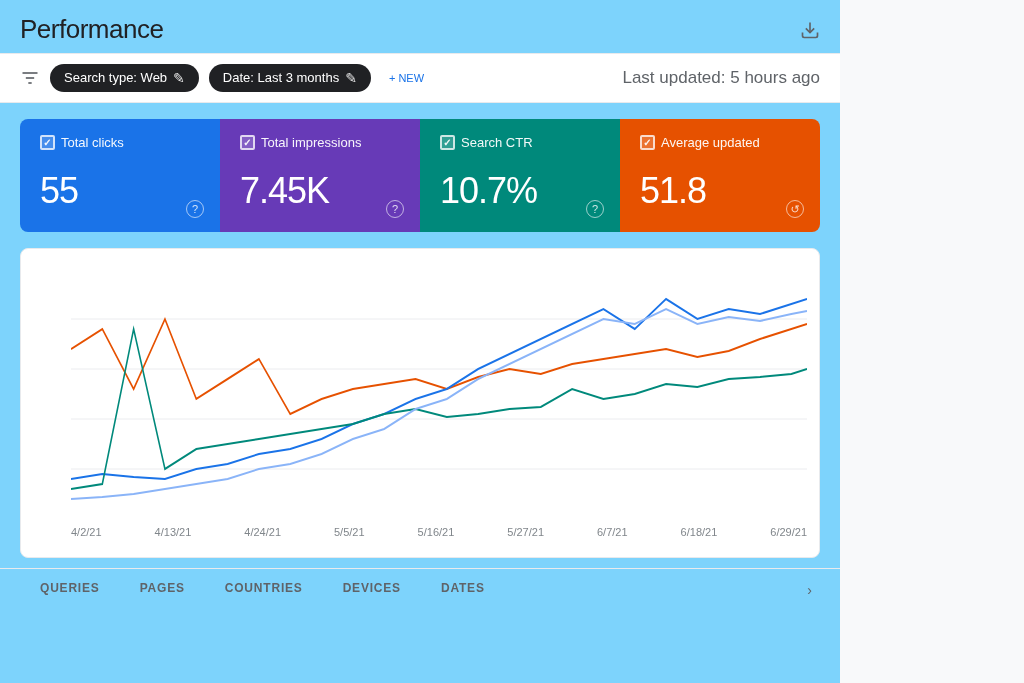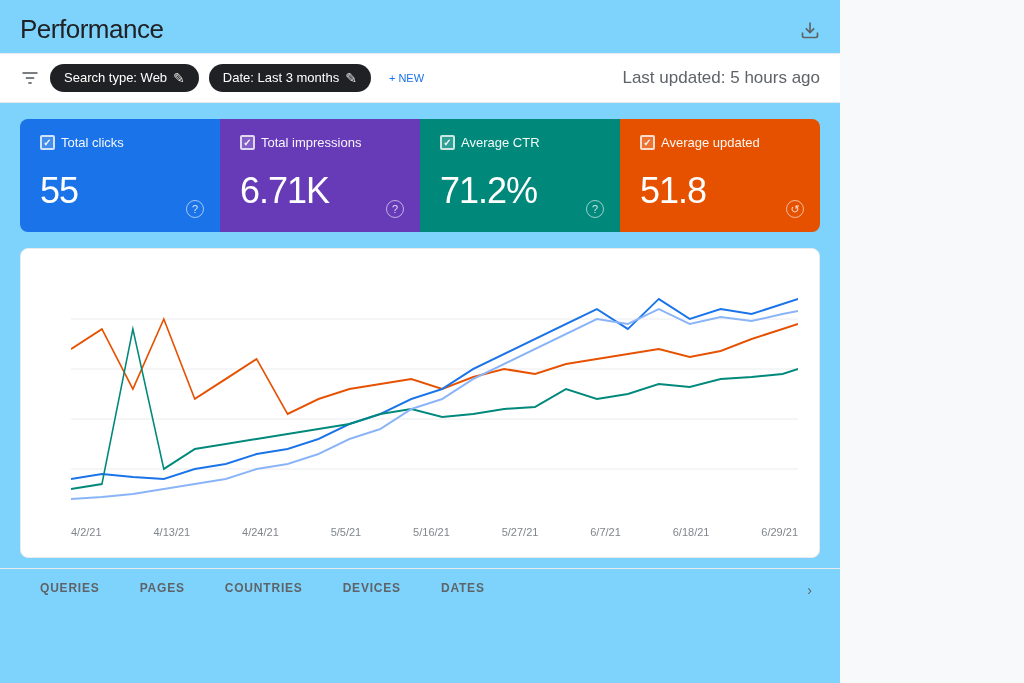--- a/index.html
+++ b/index.html
@@ -151,21 +151,21 @@
       font-size: 11px;
       color: rgba(255,255,255,0.8);
       cursor: pointer;
     }
     
     .chart-area {
       margin: 0 20px;
       background: #fff;
       border: 1px solid #e8eaed;
       border-radius: 8px;
-      padding: 20px 21px 10px 50px;
+      padding: 20px 12px 10px 50px;
       height: 310px;
       position: relative;
     }
     .chart-svg {
       width: 100%;
       height: 250px;
     }
     .chart-dates {
       display: flex;
       justify-content: space-between;
@@ -250,31 +250,31 @@
       <div class="metric-value">55</div>
       <div class="metric-info">?</div>
     </div>
     <div class="metric-card purple">
       <div class="metric-header">
         <div class="metric-checkbox">
           <span class="checkmark">✓</span>
         </div>
         <span>Total impressions</span>
       </div>
-      <div class="metric-value">6.71K</div>
+      <div class="metric-value">7.45K</div>
       <div class="metric-info">?</div>
     </div>
     <div class="metric-card teal">
       <div class="metric-header">
         <div class="metric-checkbox">
           <span class="checkmark">✓</span>
         </div>
-        <span>Average CTR</span>
+        <span>Search CTR</span>
       </div>
-      <div class="metric-value">71.2%</div>
+      <div class="metric-value">10.7%</div>
       <div class="metric-info">?</div>
     </div>
     <div class="metric-card orange">
       <div class="metric-header">
         <div class="metric-checkbox">
           <span class="checkmark">✓</span>
         </div>
         <span>Average updated</span>
       </div>
       <div class="metric-value">51.8</div>

